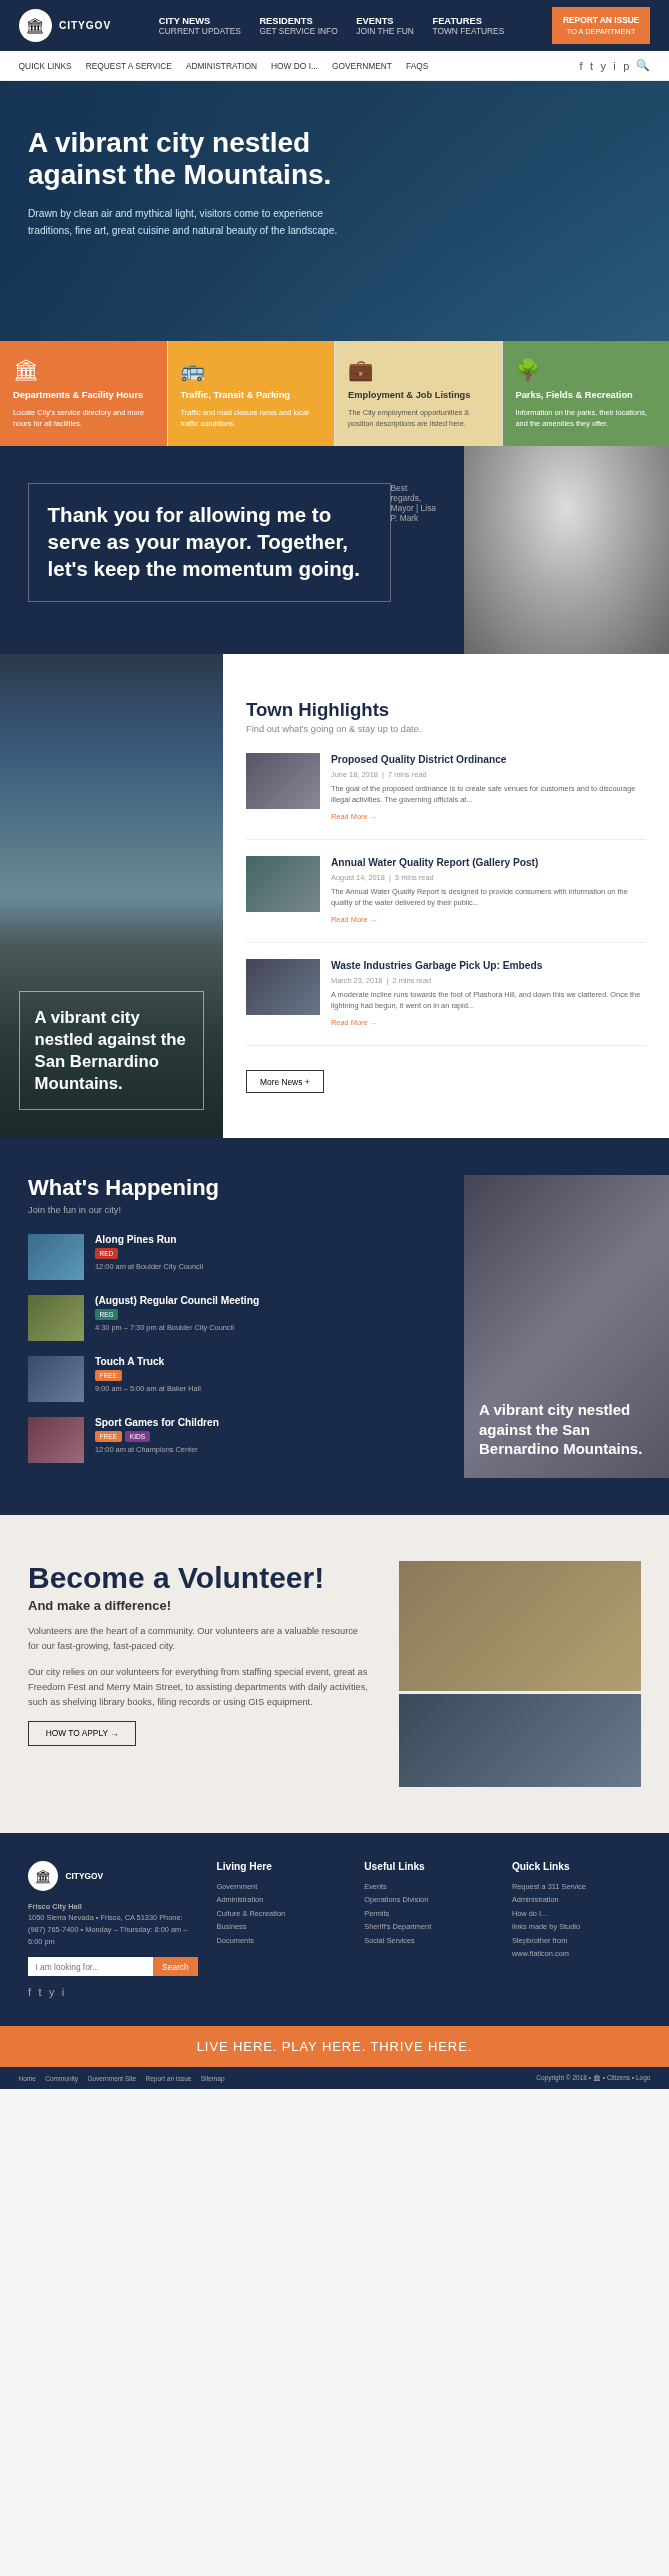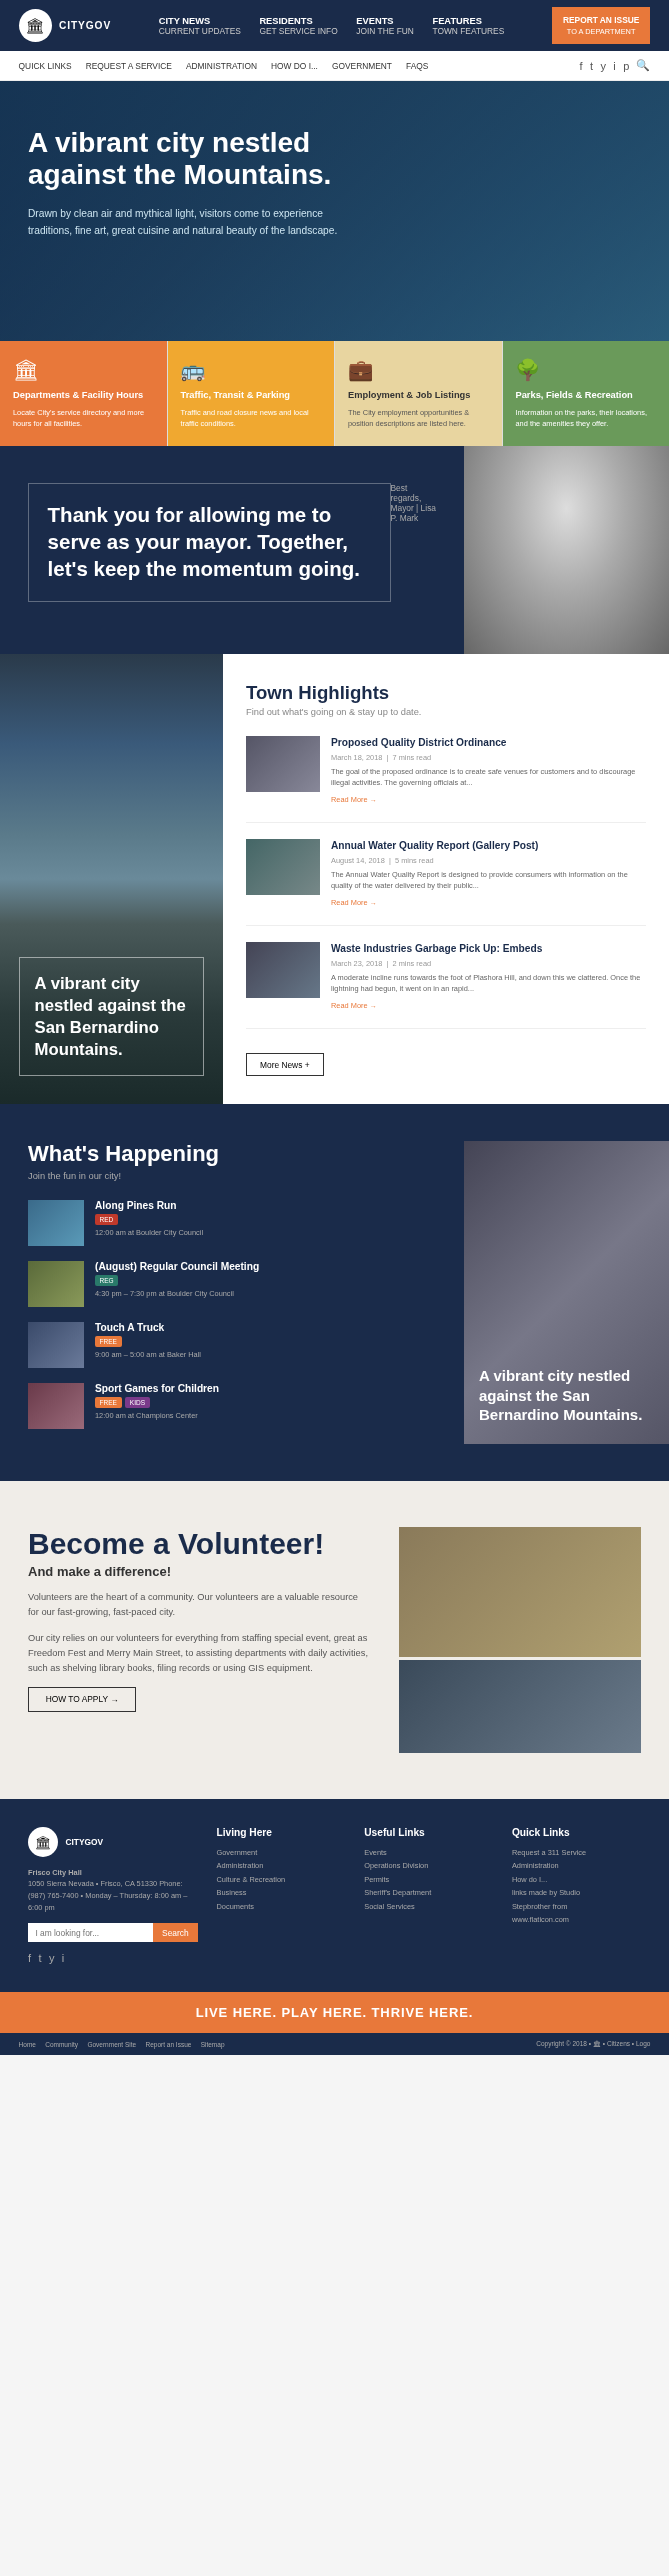--- a/index.html
+++ b/index.html
@@ -223,21 +223,21 @@
     .city-overlay-text {
       color: #fff;
       font-size: 16.7px;
       font-weight: 900;
       line-height: 1.3;
       border: 1.9px solid rgba(255,255,255,0.5);
       padding: 15px;
     }
     .highlights-right {
       flex: 1;
-      padding: 28px 23px;
+      padding: 45px 23px;
       border-radius: 32px;
     }
     .section-title {
       font-size: 18.6px;
       font-weight: 900;
       color: #1a2b4a;
       margin-bottom: 3.7px;
     }
     .section-subtitle {
       font-size: 9.3px;
@@ -506,21 +506,21 @@
 
     
     .bottom-bar {
       background: #e8783a;
       text-align: center;
       padding: 13px;
     }
     .bottom-bar-text {
       color: #fff;
       font-size: 13px;
-      font-weight: 700;
+      font-weight: 400;
       text-transform: uppercase;
       letter-spacing: 0.9px;
     }
     .footer-bottom {
       background: #1a2b4a;
       padding: 7.4px 18.6px;
       display: flex;
       justify-content: space-between;
       align-items: center;
     }
@@ -663,21 +663,21 @@
   </div>
   <div class="highlights-right">
     <h2 class="section-title">Town Highlights</h2>
     <p class="section-subtitle">Find out what's going on &amp; stay up to date.</p>
 
     <div class="highlight-item">
       <div class="highlight-thumb thumb1"></div>
       <div class="highlight-info">
         <div class="highlight-title">Proposed Quality District Ordinance</div>
         <div class="highlight-meta">
-          <span>March 18, 2018</span> &nbsp;|&nbsp;
+          <span>June 18, 2018</span> &nbsp;|&nbsp;
           <span>7 mins read</span>
         </div>
         <div class="highlight-desc">The goal of the proposed ordinance is to create safe venues for customers and to discourage illegal activities. The governing officials at...</div>
         <span class="read-more">Read More →</span>
       </div>
     </div>
 
     <div class="highlight-item">
       <div class="highlight-thumb thumb2"></div>
       <div class="highlight-info">

